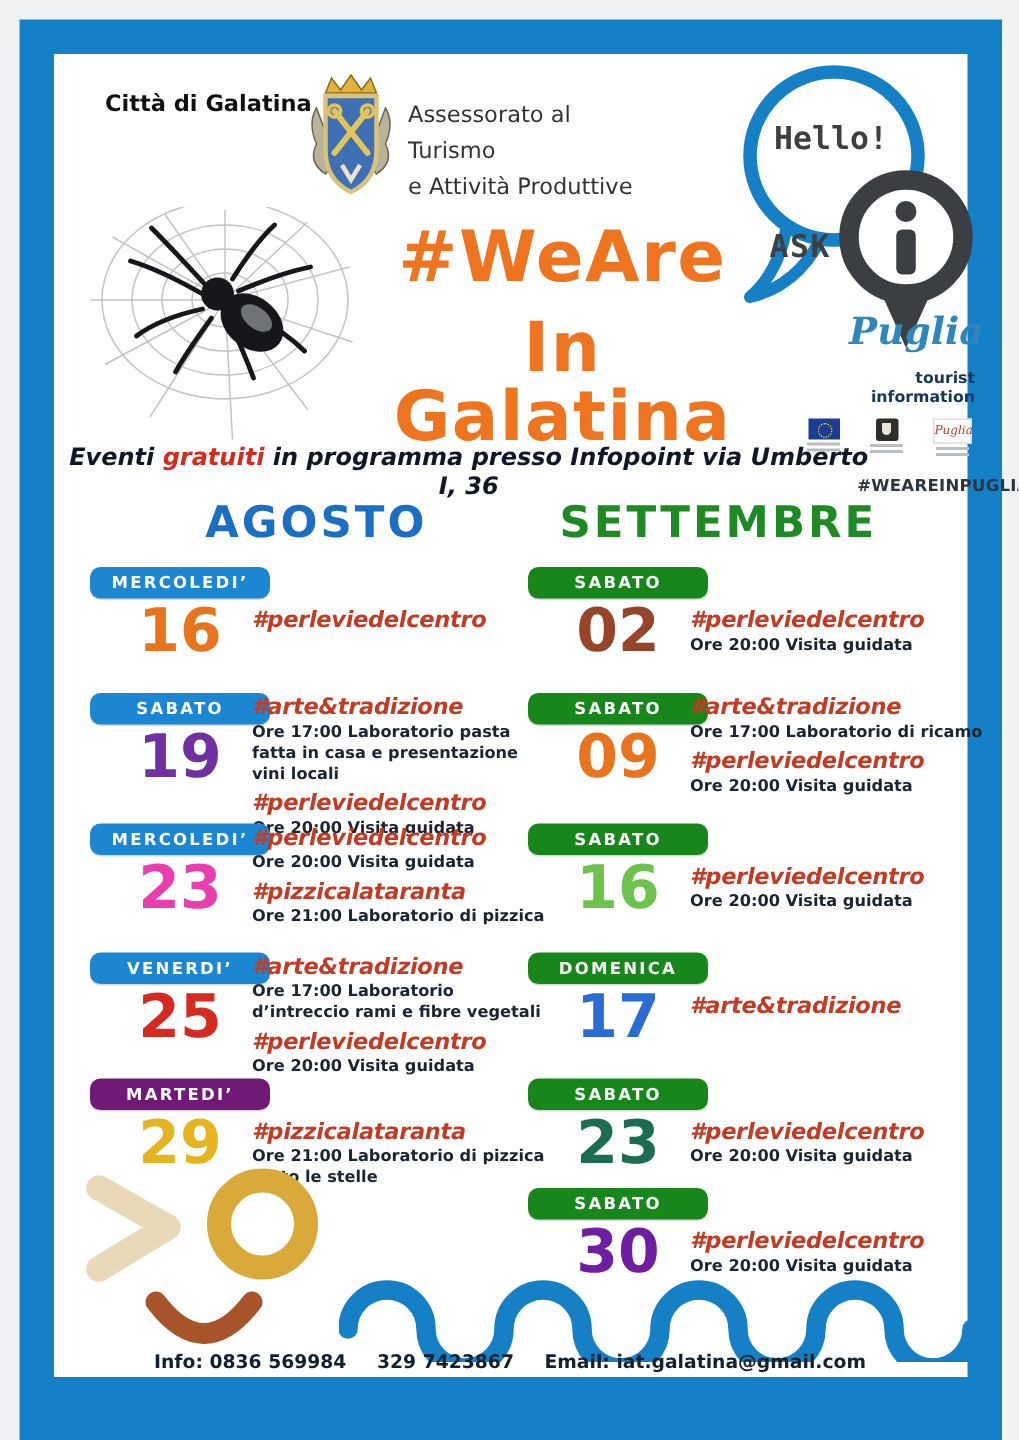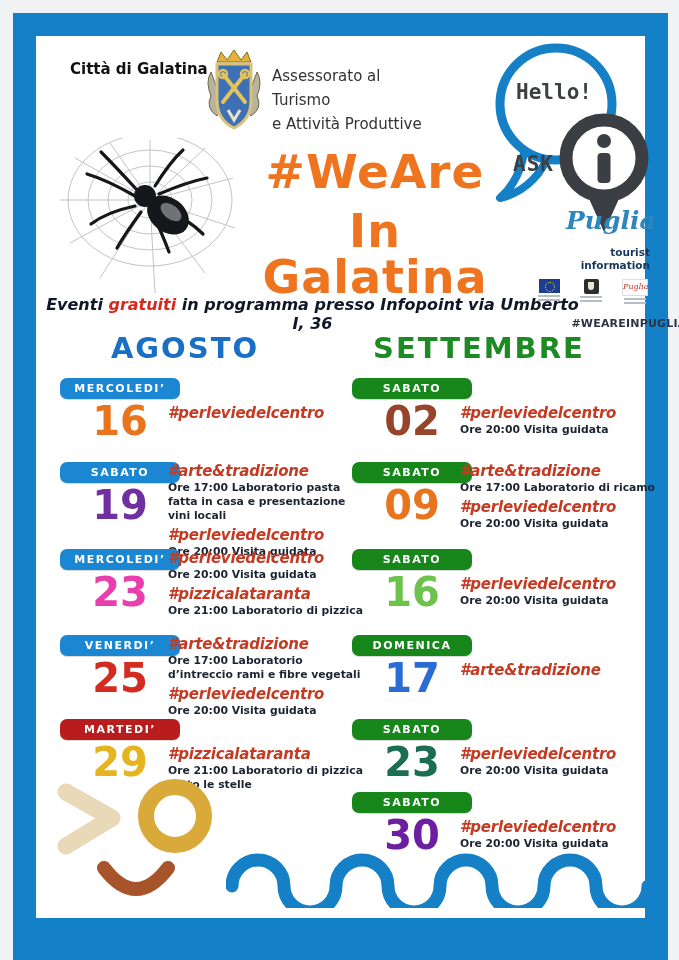--- a/index.html
+++ b/index.html
@@ -47,21 +47,21 @@
   .eu-flag{width:21px;height:14px;background:#1b3e94;position:relative;}
   .eu-flag:after{content:"";position:absolute;left:6px;top:3px;width:8px;height:8px;border:1px dotted #ffd617;border-radius:50%;}
   .rp-emblem{width:15px;height:15px;background:#2d2d2d;border-radius:2px;position:relative;}
   .rp-emblem:after{content:"";position:absolute;left:4px;top:3px;width:6px;height:8px;background:#e8e4d8;border-radius:0 0 3px 3px;}
   .pp-box{width:24px;height:15px;background:#fff;border:1px solid #ddd;
           font-family:"DejaVu Serif",serif;font-style:italic;font-size:8px;color:#c0392b;text-align:center;line-height:14px;}
   .campaign{position:absolute;left:530px;top:317px;width:126px;text-align:center;
             font-size:11px;font-weight:800;color:#2b3440;letter-spacing:0.2px;margin-left:36px;}
 
   
-  .month{position:absolute;top:331px;width:200px;text-align:center;font-size:29px;font-weight:800;letter-spacing:2px;}
+  .month{position:absolute;top:331px;width:200px;text-align:right;font-size:29px;font-weight:800;letter-spacing:2px;}
   .month.m0{left:85px;}
   .month.m1{left:373px;}
   .column{position:absolute;top:378px;width:305px;height:460px;}
   .column.c0{left:60px;}
   .column.c1{left:352px;}
   .event-row{position:absolute;left:0;width:305px;}
   .day-badge{position:absolute;left:0;top:0;width:120px;height:21px;border-radius:7px;
              color:#fff;font-size:11px;font-weight:bold;letter-spacing:1.5px;text-align:center;line-height:21px;
              box-shadow:0 1px 0 rgba(0,0,0,0.15);}
   .date-num{position:absolute;left:0;top:21px;width:120px;text-align:center;
@@ -218,21 +218,21 @@
         <div class="day-badge" style="background: rgb(27, 134, 210);">VENERDI’</div>
         <div class="date-num" style="color: rgb(212, 42, 32);">25</div>
         <div class="event-items">
           <div class="event-tag">#arte&amp;tradizione</div>
           <div class="event-desc">Ore 17:00 Laboratorio d’intreccio rami e fibre vegetali</div>
           <div class="event-tag">#perleviedelcentro</div>
           <div class="event-desc">Ore 20:00 Visita guidata</div>
         </div>
       </div>
       <div class="event-row" style="top: 341px;">
-        <div class="day-badge" style="background: #b91c1c;">MARTEDI’</div>
+        <div class="day-badge" style="background: #701a75;">MARTEDI’</div>
         <div class="date-num" style="color: rgb(230, 180, 30);">29</div>
         <div class="event-items" style="margin-top: 26px;">
           <div class="event-tag">#pizzicalataranta</div>
           <div class="event-desc">Ore 21:00 Laboratorio di pizzica sotto le stelle</div>
         </div>
       </div>
     </div>
   <div class="column c1">
       <div class="event-row" style="top: 0px;">
         <div class="day-badge" style="background: rgb(23, 135, 28);">SABATO</div>
@@ -295,13 +295,18 @@
     <svg width="80" height="46" viewBox="0 0 80 46">
       <path d="M8 10 Q40 52 72 10" fill="none" stroke="#a8542a" stroke-width="14" stroke-linecap="round"></path>
     </svg>
   </div>
   <div class="wave">
     <svg width="424" height="62" viewBox="0 0 424 62">
       <path d="M6 40 a26 26 0 0 1 52 0 a26 26 0 0 0 52 0 a26 26 0 0 1 52 0 a26 26 0 0 0 52 0 a26 26 0 0 1 52 0 a26 26 0 0 0 52 0 a26 26 0 0 1 52 0 a26 26 0 0 0 52 0" fill="none" stroke="#1580c6" stroke-width="13" stroke-linecap="round"></path>
     </svg>
   </div>
 
+  <div class="footer">
+    <span>Info: 0836 569984</span>
+    <span>329 7423867</span>
+    <span>Email: iat.galatina@gmail.com</span>
+  </div>
 </div>
 
 </body></html>

